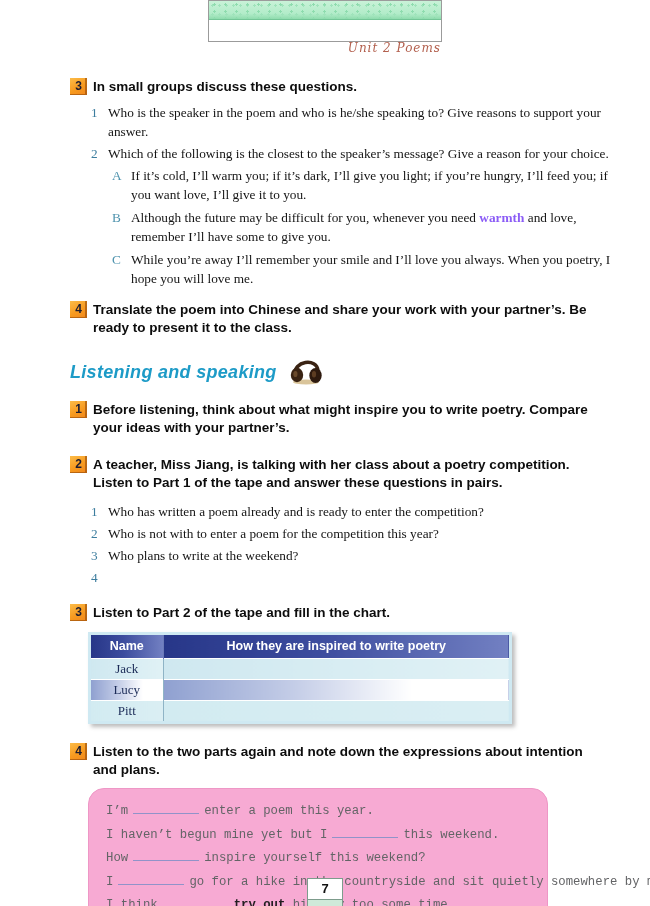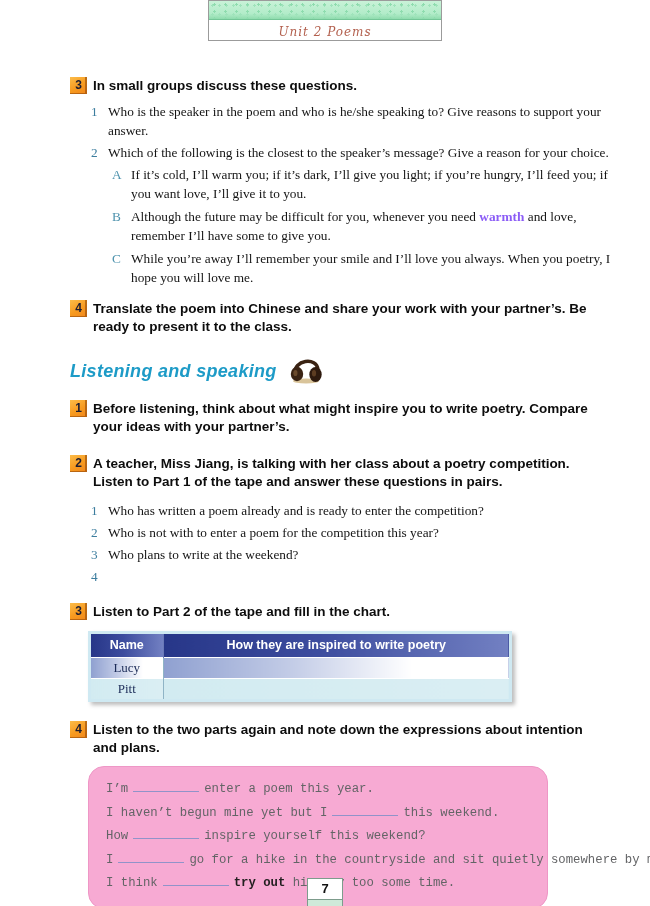--- a/index.html
+++ b/index.html
@@ -15,21 +15,21 @@
   .unit-img {
     height:19px;
     background:
       radial-gradient(circle, #8edcae 1px, transparent 1.4px),
       radial-gradient(circle, #9fe3bb 1px, transparent 1.3px),
       linear-gradient(180deg,#c9f2d8 0%, #b2ecc9 70%, #8fdcae 100%);
     background-size: 11px 7px, 7px 9px, 100% 100%;
     border-bottom:1px solid #74c697;
   }
   .unit-caption {
-    height:20px; text-align:center; padding-top:5px;
+    height:20px; text-align:right; padding-top:21px;
     font:italic 12px "DejaVu Serif", serif; letter-spacing:1px; color:#b3604e;
   }
 
   
   .content { padding:0 14px 0 70px; }
   .ex-head { display:flex; gap:6px; align-items:flex-start;
     font-family:"Liberation Sans", sans-serif; font-weight:bold;
     font-size:13.5px; line-height:18px; color:#0d0d0d; }
   .badge {
     flex:none; width:17px; height:17px; margin-top:0px;
@@ -211,20 +211,24 @@
         <span class="badge">3</span>
         <span class="ex-title">Listen to Part 2 of the tape and fill in the chart.</span>
       </div>
       <div class="chart-wrap">
         <table class="chart">
           <tbody>
               <tr>
             <th class="name-col">Name</th>
             <th>How they are inspired to write poetry</th>
           </tr>
+          <tr class="row-jack">
+            <td class="name-cell">Jack</td>
+            <td></td>
+          </tr>
           <tr class="row-lucy">
             <td class="name-cell">Lucy</td>
             <td></td>
           </tr>
           <tr class="row-pitt">
             <td class="name-cell">Pitt</td>
             <td></td>
           </tr>
         </tbody>
           </table>

